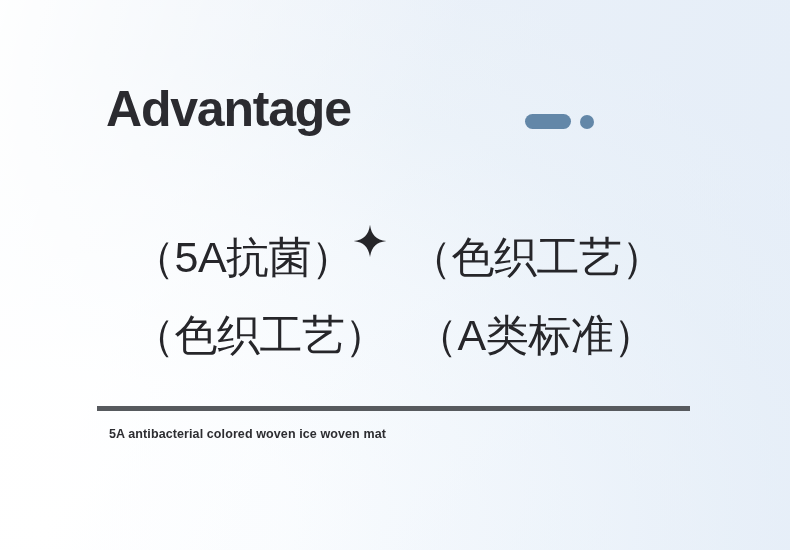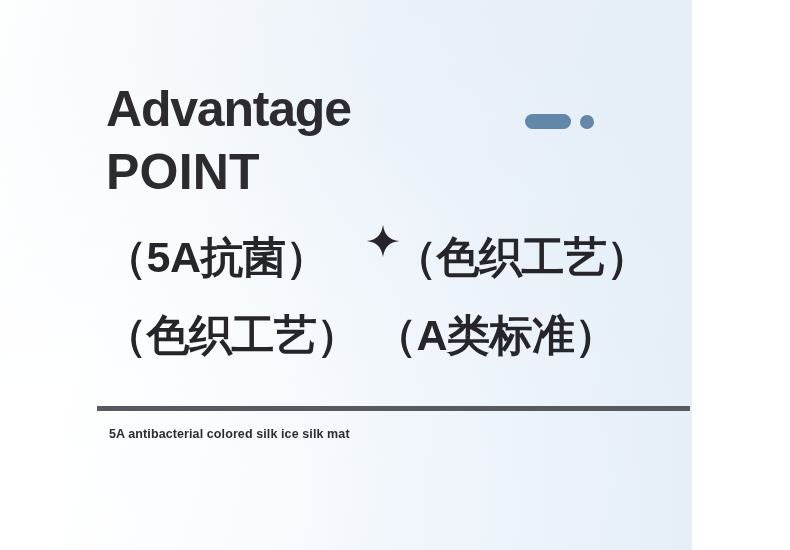--- a/index.html
+++ b/index.html
@@ -11,21 +11,21 @@
   }
 
   body {
     font-family: "Liberation Sans", "DejaVu Sans", sans-serif;
     background: #ffffff;
   }
 
   
   #poster {
     position: relative;
-    width: 692px;
+    width: 790px;
     height: 550px;
     overflow: hidden;
     background:
       radial-gradient(120% 110% at 6% 96%, #ffffff 0%, #fdfeff 26%, #f4f8fc 55%, #eaf1f8 78%, #e7eef7 100%);
   }
 
   
   #poster::after {
     content: "";
     position: absolute;
@@ -95,25 +95,26 @@
     width: 560px;
   }
   .feature-row {
     display: flex;
     align-items: flex-start;
     height: 78px;
   }
   .feature-cell {
     position: relative;
     font-size: 43px;
-    font-weight: 700;
+    font-weight: 400;
     color: #26262a;
     letter-spacing: -0.5px;
     line-height: 1.0;
     white-space: nowrap;
+    margin-left: 28px;
   }
   .feature-cell.col1 { width: 290px; }
   .feature-cell.col2 { width: 270px; }
 
   .sparkle {
     position: absolute;
     top: -12px;
     right: -6px;
     width: 34px;
     height: 34px;
@@ -143,21 +144,20 @@
   }
 </style>
 </head>
 <body>
 
 <div id="poster">
   <div id="content">
 
     <div class="headline">
       <span class="line1">Advantage</span>
-      <span class="line2">POINT</span>
     </div>
 
     <div class="deco">
       <span class="dash"></span>
       <span class="dot"></span>
     </div>
 
     <div class="features">
 
       <div class="feature-row">
@@ -180,16 +180,16 @@
         </div>
         <div class="feature-cell col1">
           <span>（A类标准）</span>
         </div>
       </div>
 
     </div>
 
     <div class="divider"></div>
 
-    <div class="caption">5A antibacterial colored silk ice silk mat</div>
+    <div class="caption">5A antibacterial colored woven ice woven mat</div>
 
   </div>
 </div>
 
 </body></html>

